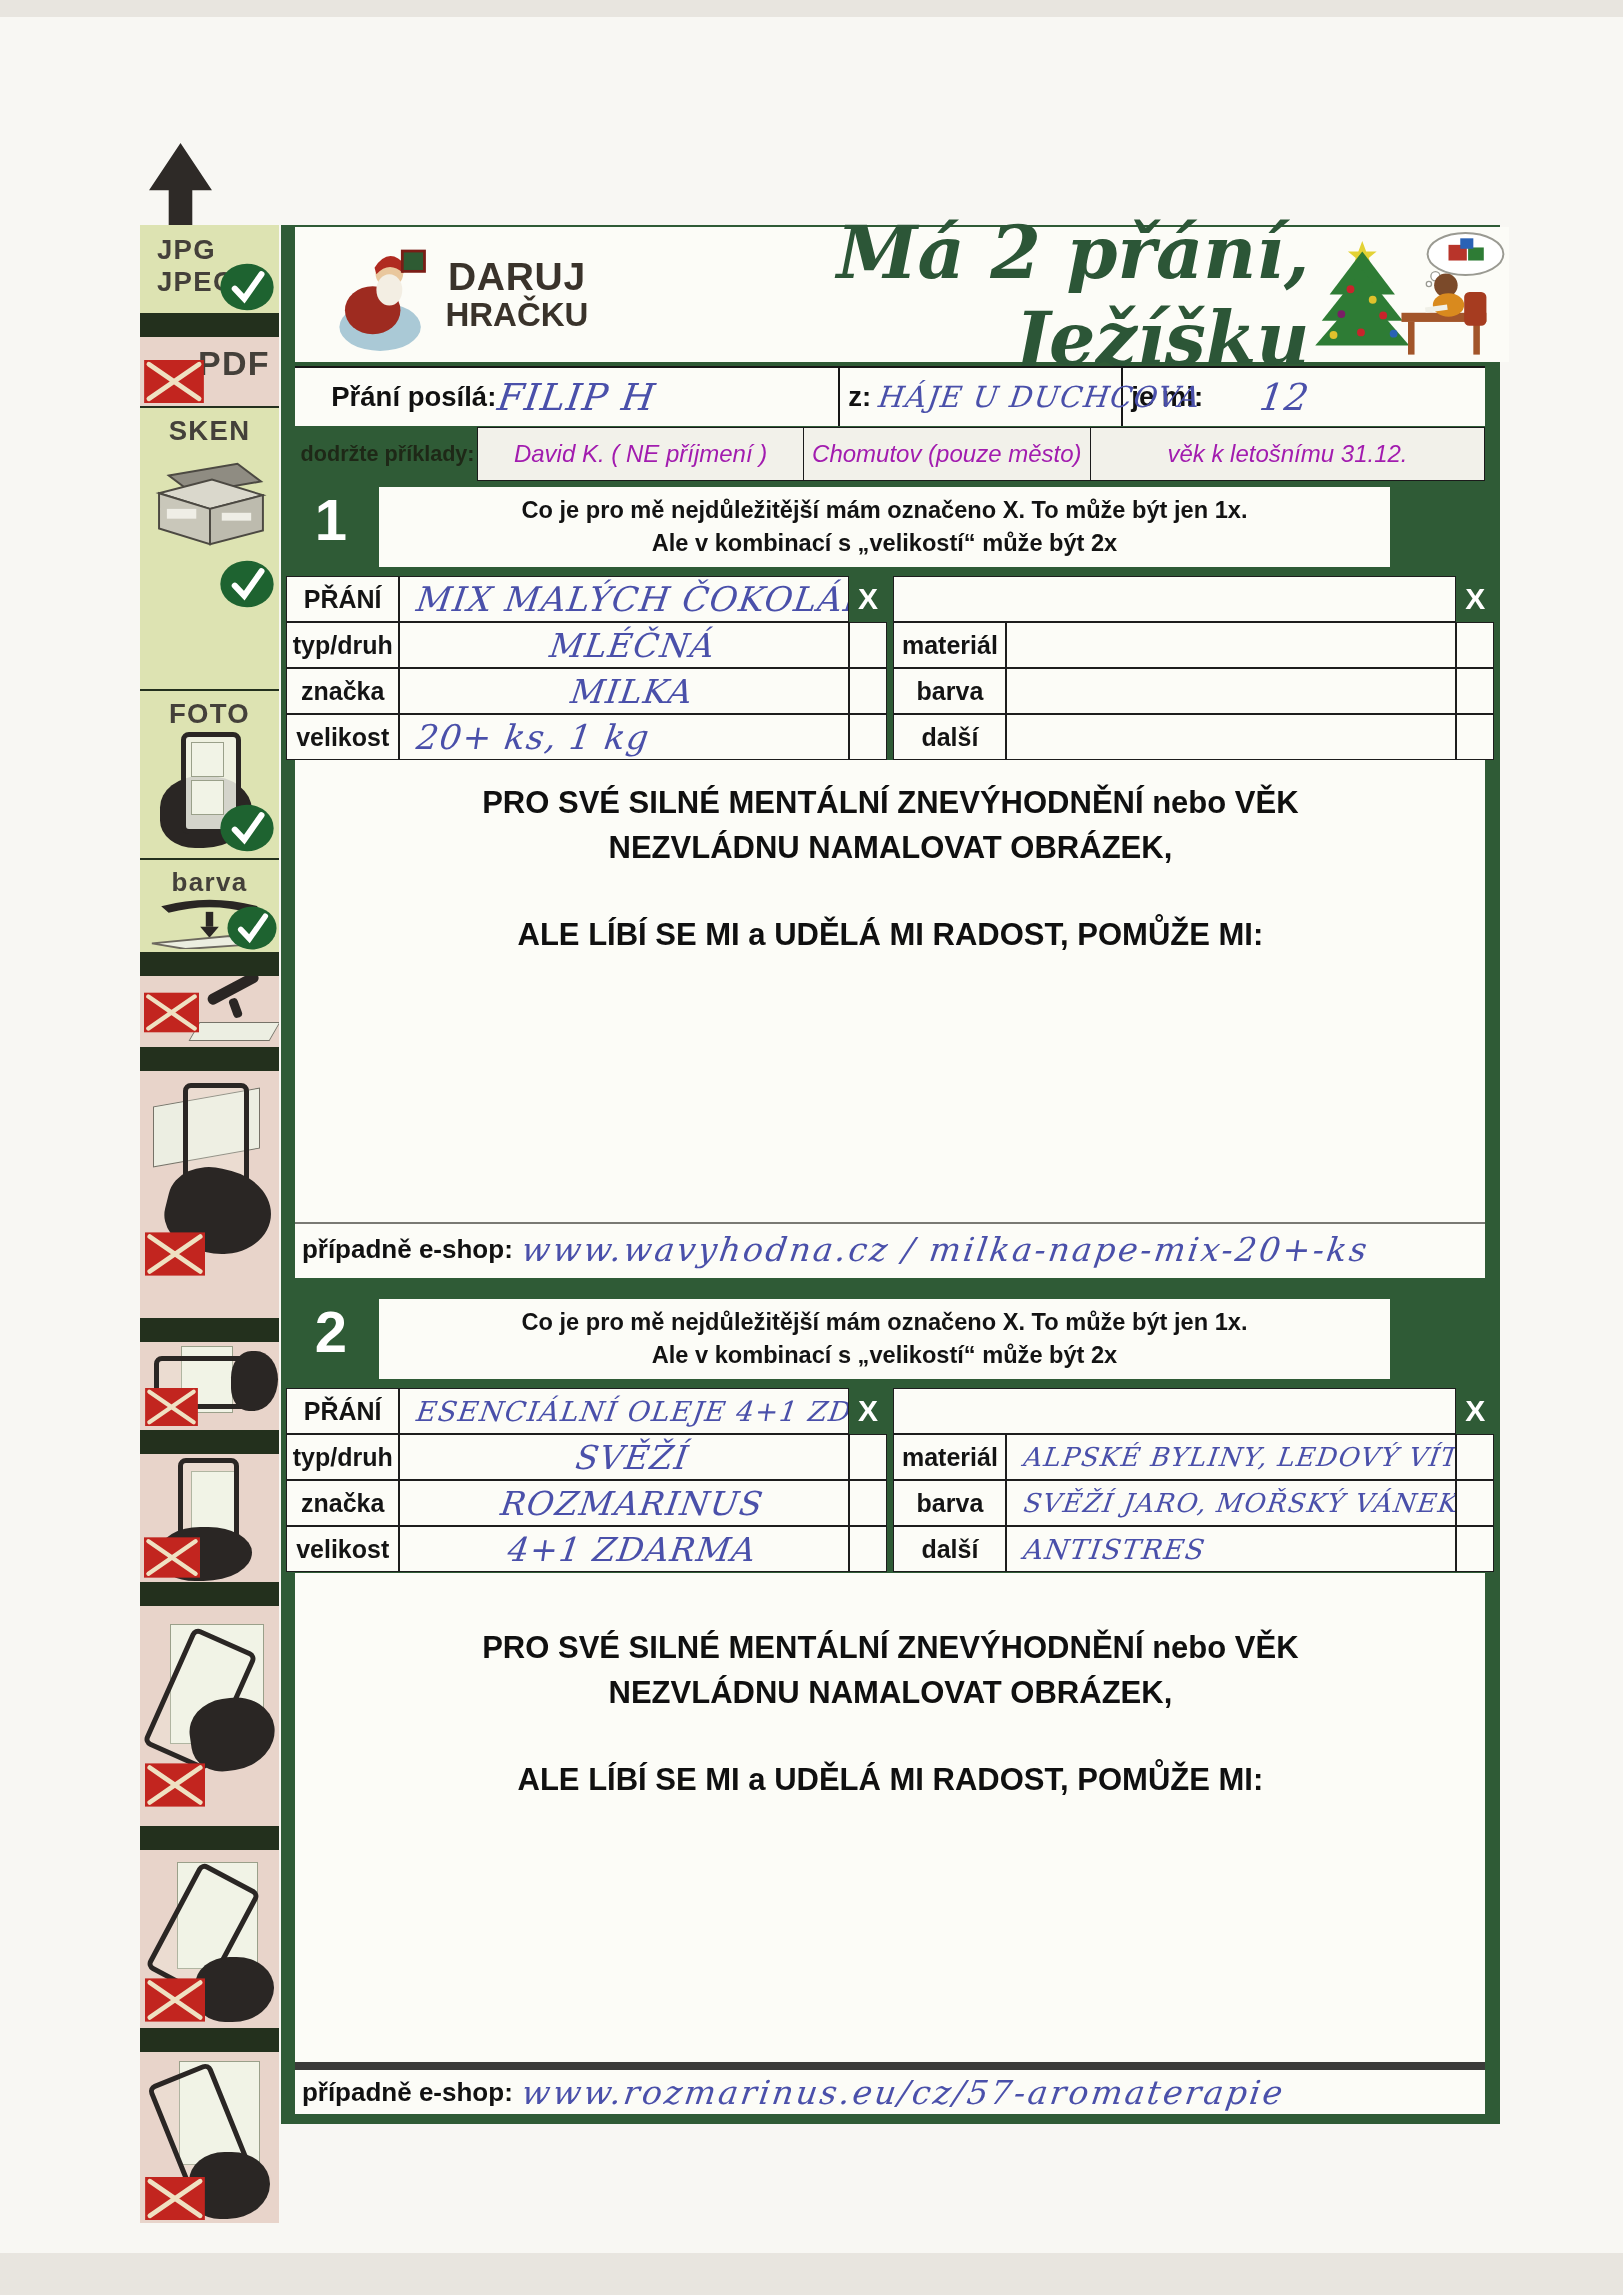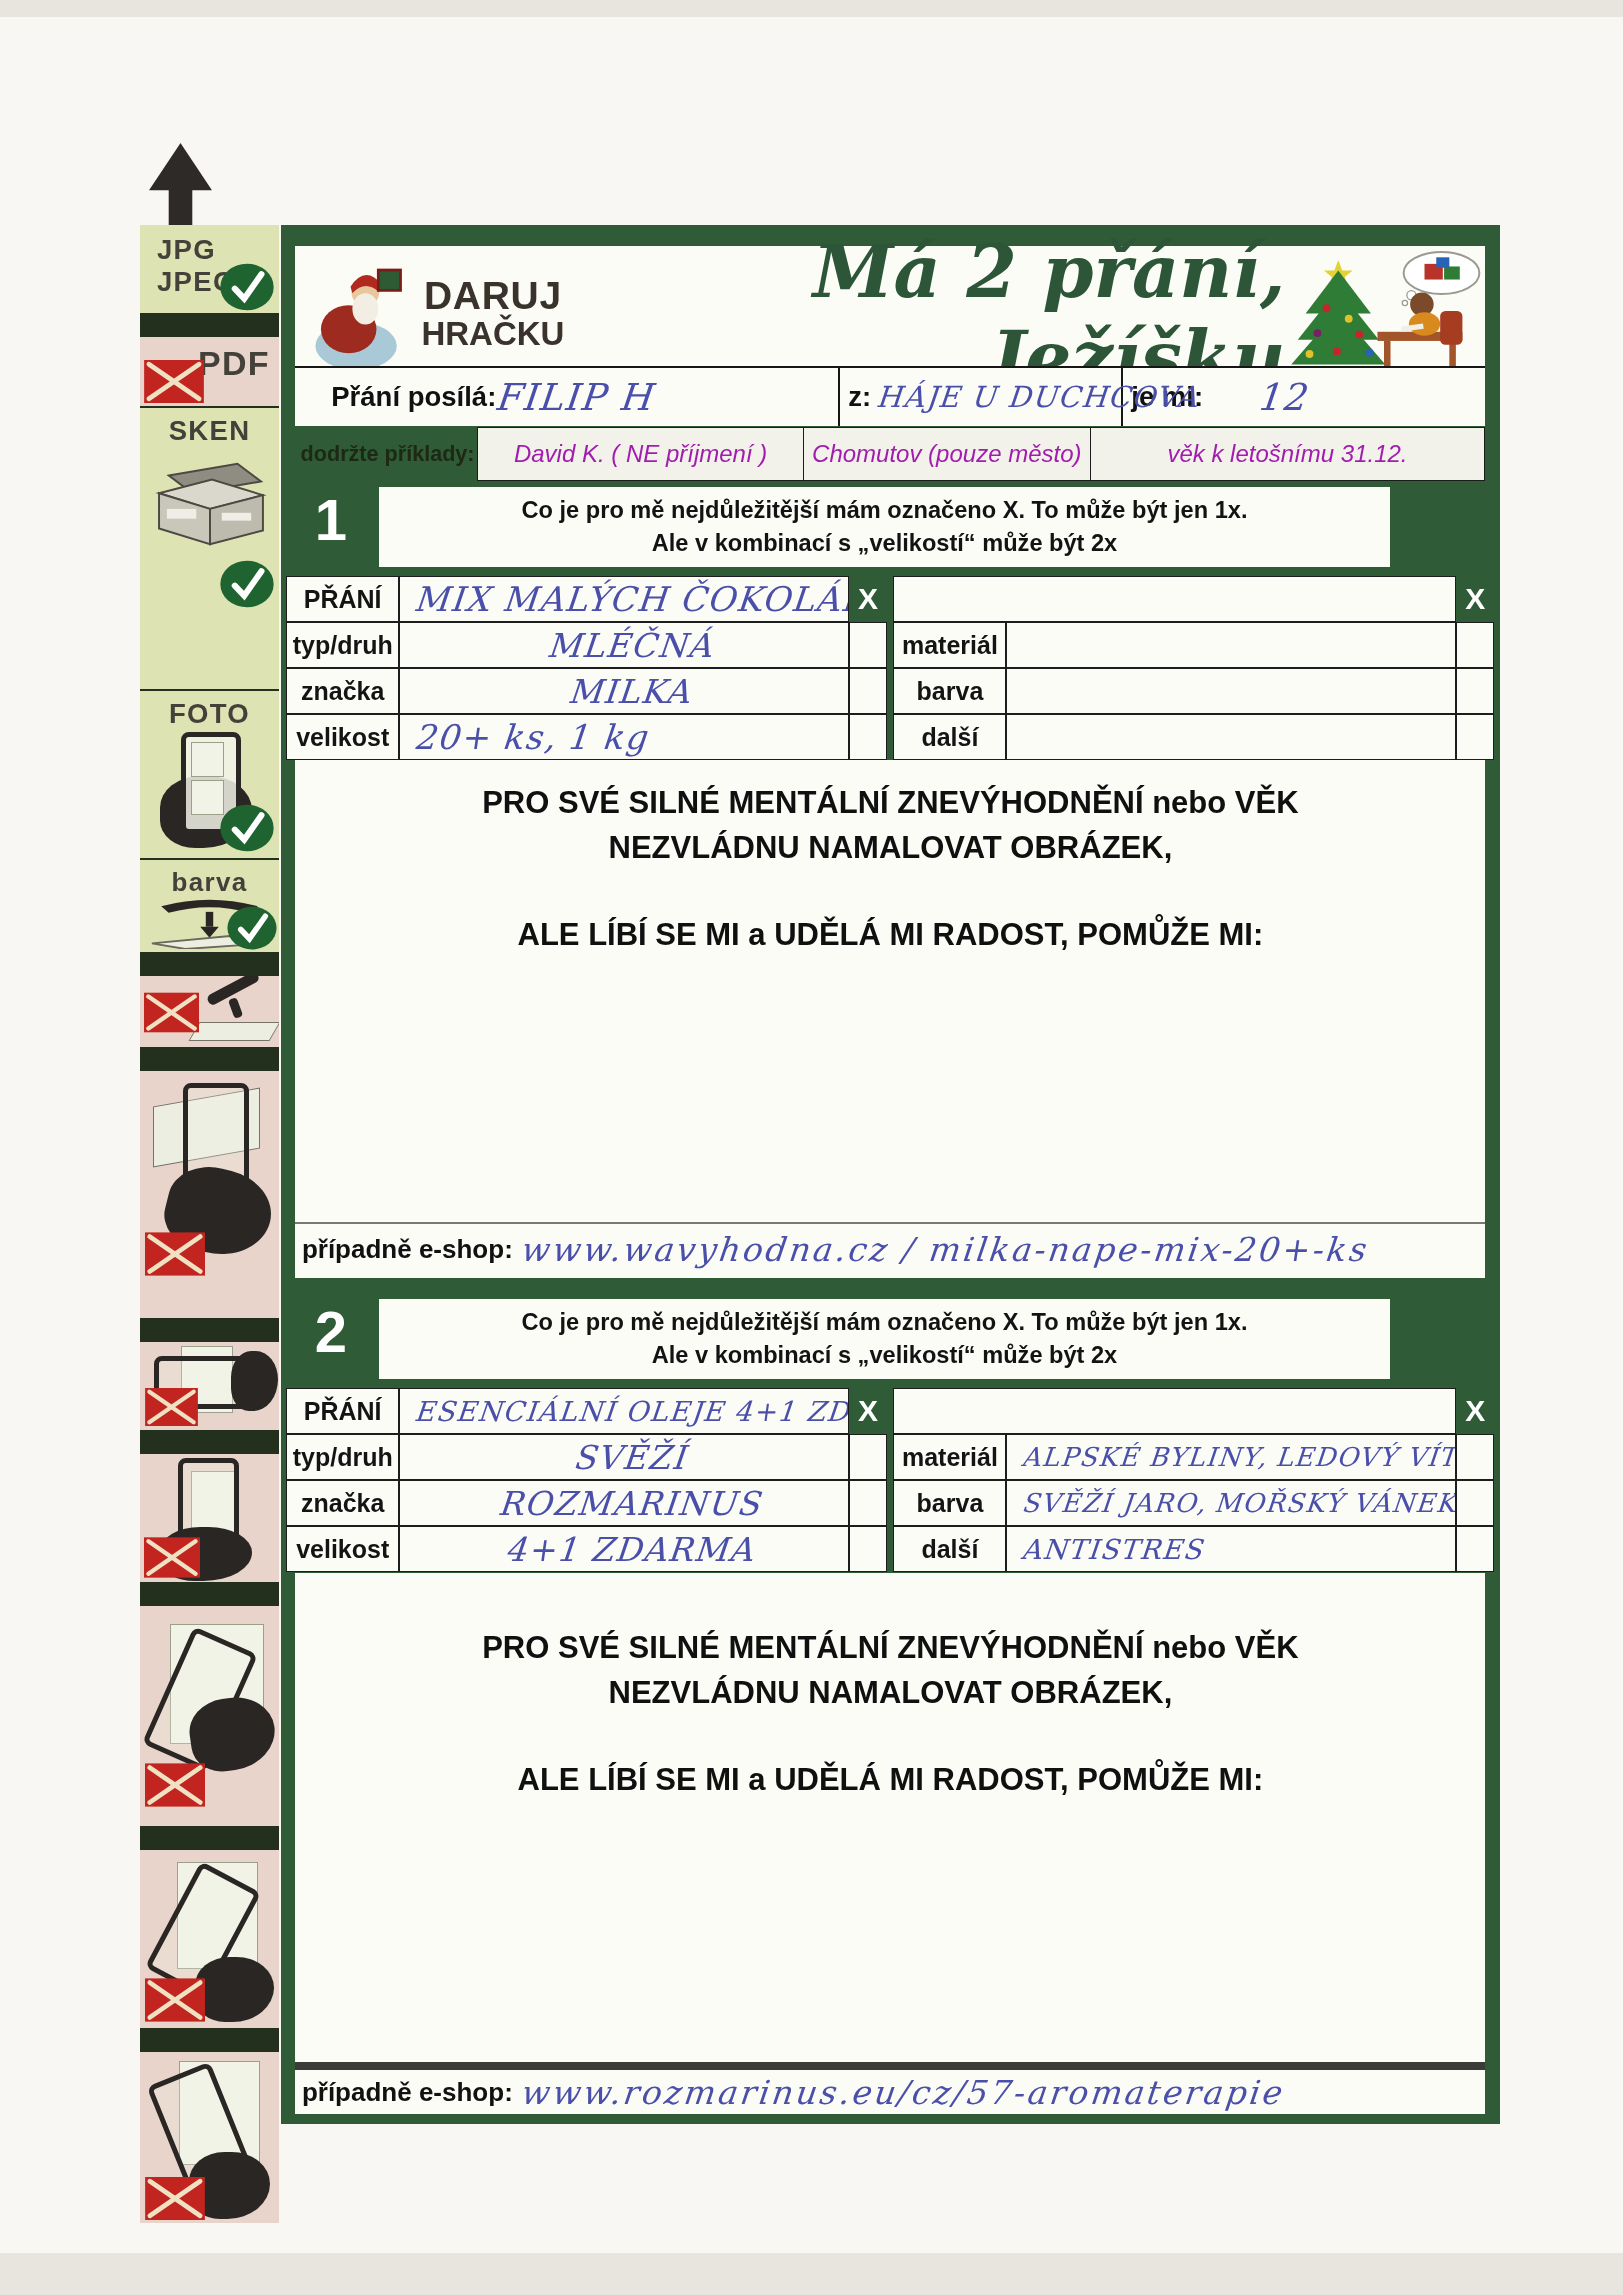--- a/index.html
+++ b/index.html
@@ -16,21 +16,21 @@
             text-align:center;padding-top:6.5px;}
   .badge{position:absolute;}
   .ic-paper{position:absolute;background:#eceee2;border:1.3px solid #767268;}
   .ic-phone{position:absolute;border:5.9px solid #2a2624;border-radius:7.9px;background:rgba(242,243,233,.85);}
   .ic-phone.open{background:rgba(242,243,233,.25);}
   .ic-hand{position:absolute;background:#2a2624;border-radius:48% 52% 58% 42%;}
   .ic-card{position:absolute;background:#f1f3e6;border:1.3px solid #9aa08a;}
   
   .form{position:absolute;left:281px;top:225px;width:1219px;height:1899px;background:#2f5b36;}
   .fw{position:absolute;background:#fcfcf7;}
-  .f-header{left:14.4px;top:21px;width:1190px;height:135px;display:flex;align-items:center;}
+  .f-header{left:14.4px;top:2px;width:1190px;height:135px;display:flex;align-items:center;padding-left:24px;}
   .logo-text{width:147px;text-align:center;line-height:1.05;color:#3a332b;font-weight:bold;}
   .logo-l1{font-size:39px;letter-spacing:0.7px;}
   .logo-l2{font-size:33px;}
   .main-title{flex:1;text-align:right;font-family:"DejaVu Serif",serif;font-style:italic;
               font-weight:bold;font-size:73px;color:#2c5637;}
   .f-sender{left:14.4px;top:141px;width:1190px;height:60px;display:flex;align-items:center;
             border-top:2px solid #161616;box-sizing:border-box;padding-left:28px;}
   .s-label{font-weight:bold;font-size:27.5px;color:#111;padding-left:7.9px;white-space:nowrap;}
   .s-cell{height:100%;display:flex;align-items:center;box-sizing:border-box;}
   .s-div{width:2px;height:100%;background:#161616;}

